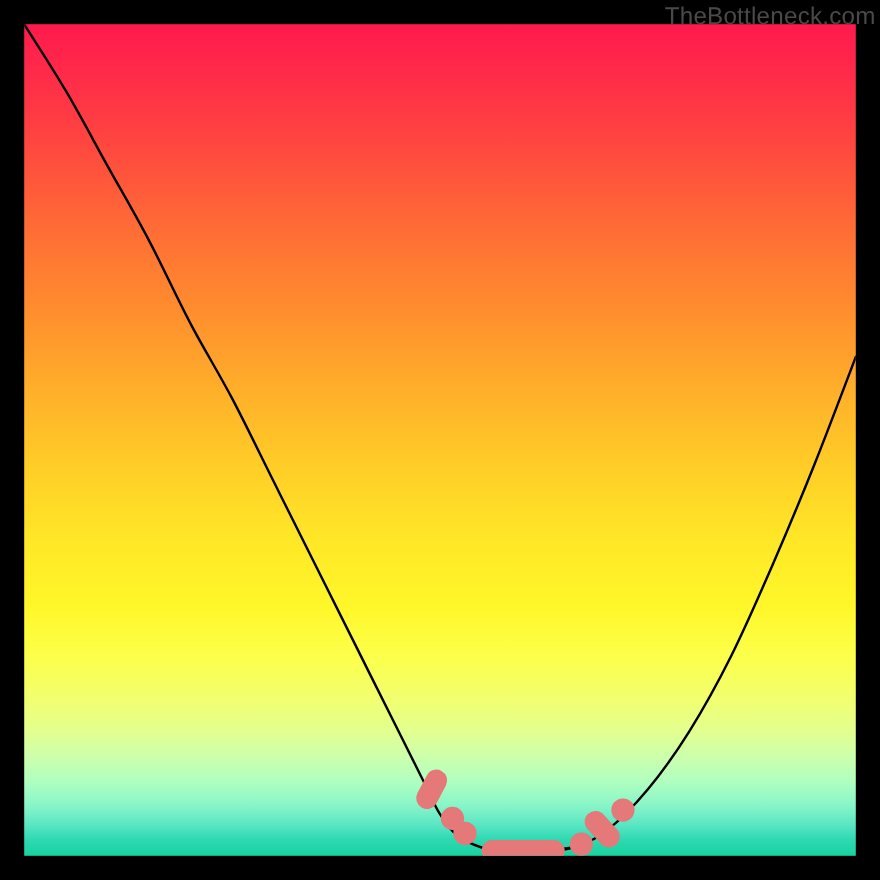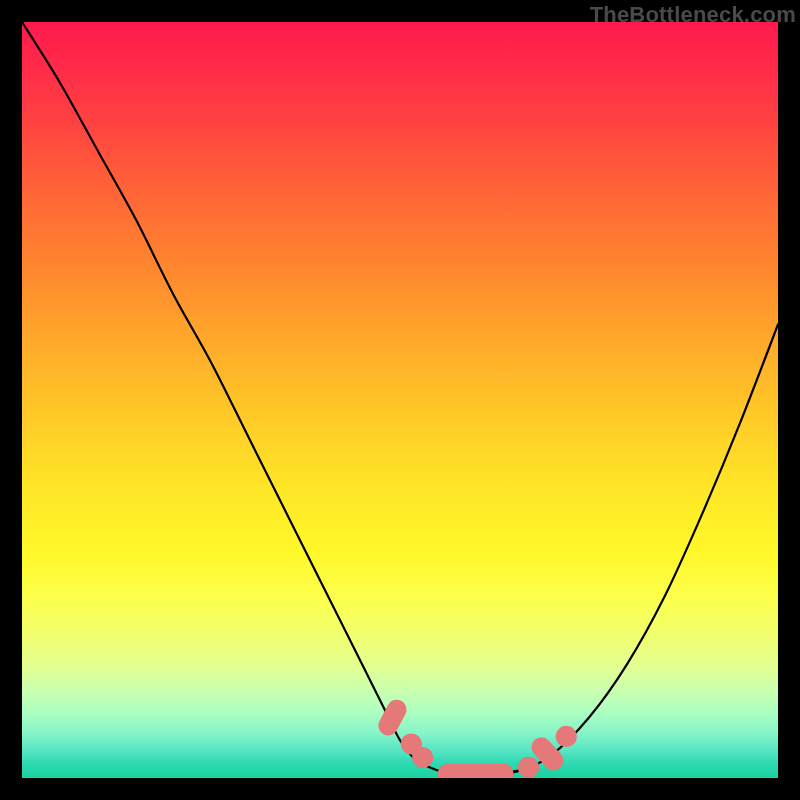--- a/index.html
+++ b/index.html
@@ -44,21 +44,21 @@
       #55e4c3 96.5%,
       #2fd9b2 98%,
       #18d29f 100%
     );
   }
   .watermark {
     position: absolute;
     top: 2px;
     right: 4px;
     font-size: 22px;
-    font-weight: 700;
+    font-weight: 400;
     color: #4a4a4a;
     letter-spacing: 0.2px;
     user-select: none;
   }
   svg.curves {
     position: absolute;
     left: 0;
     top: 0;
     width: 756px;
     height: 756px;

